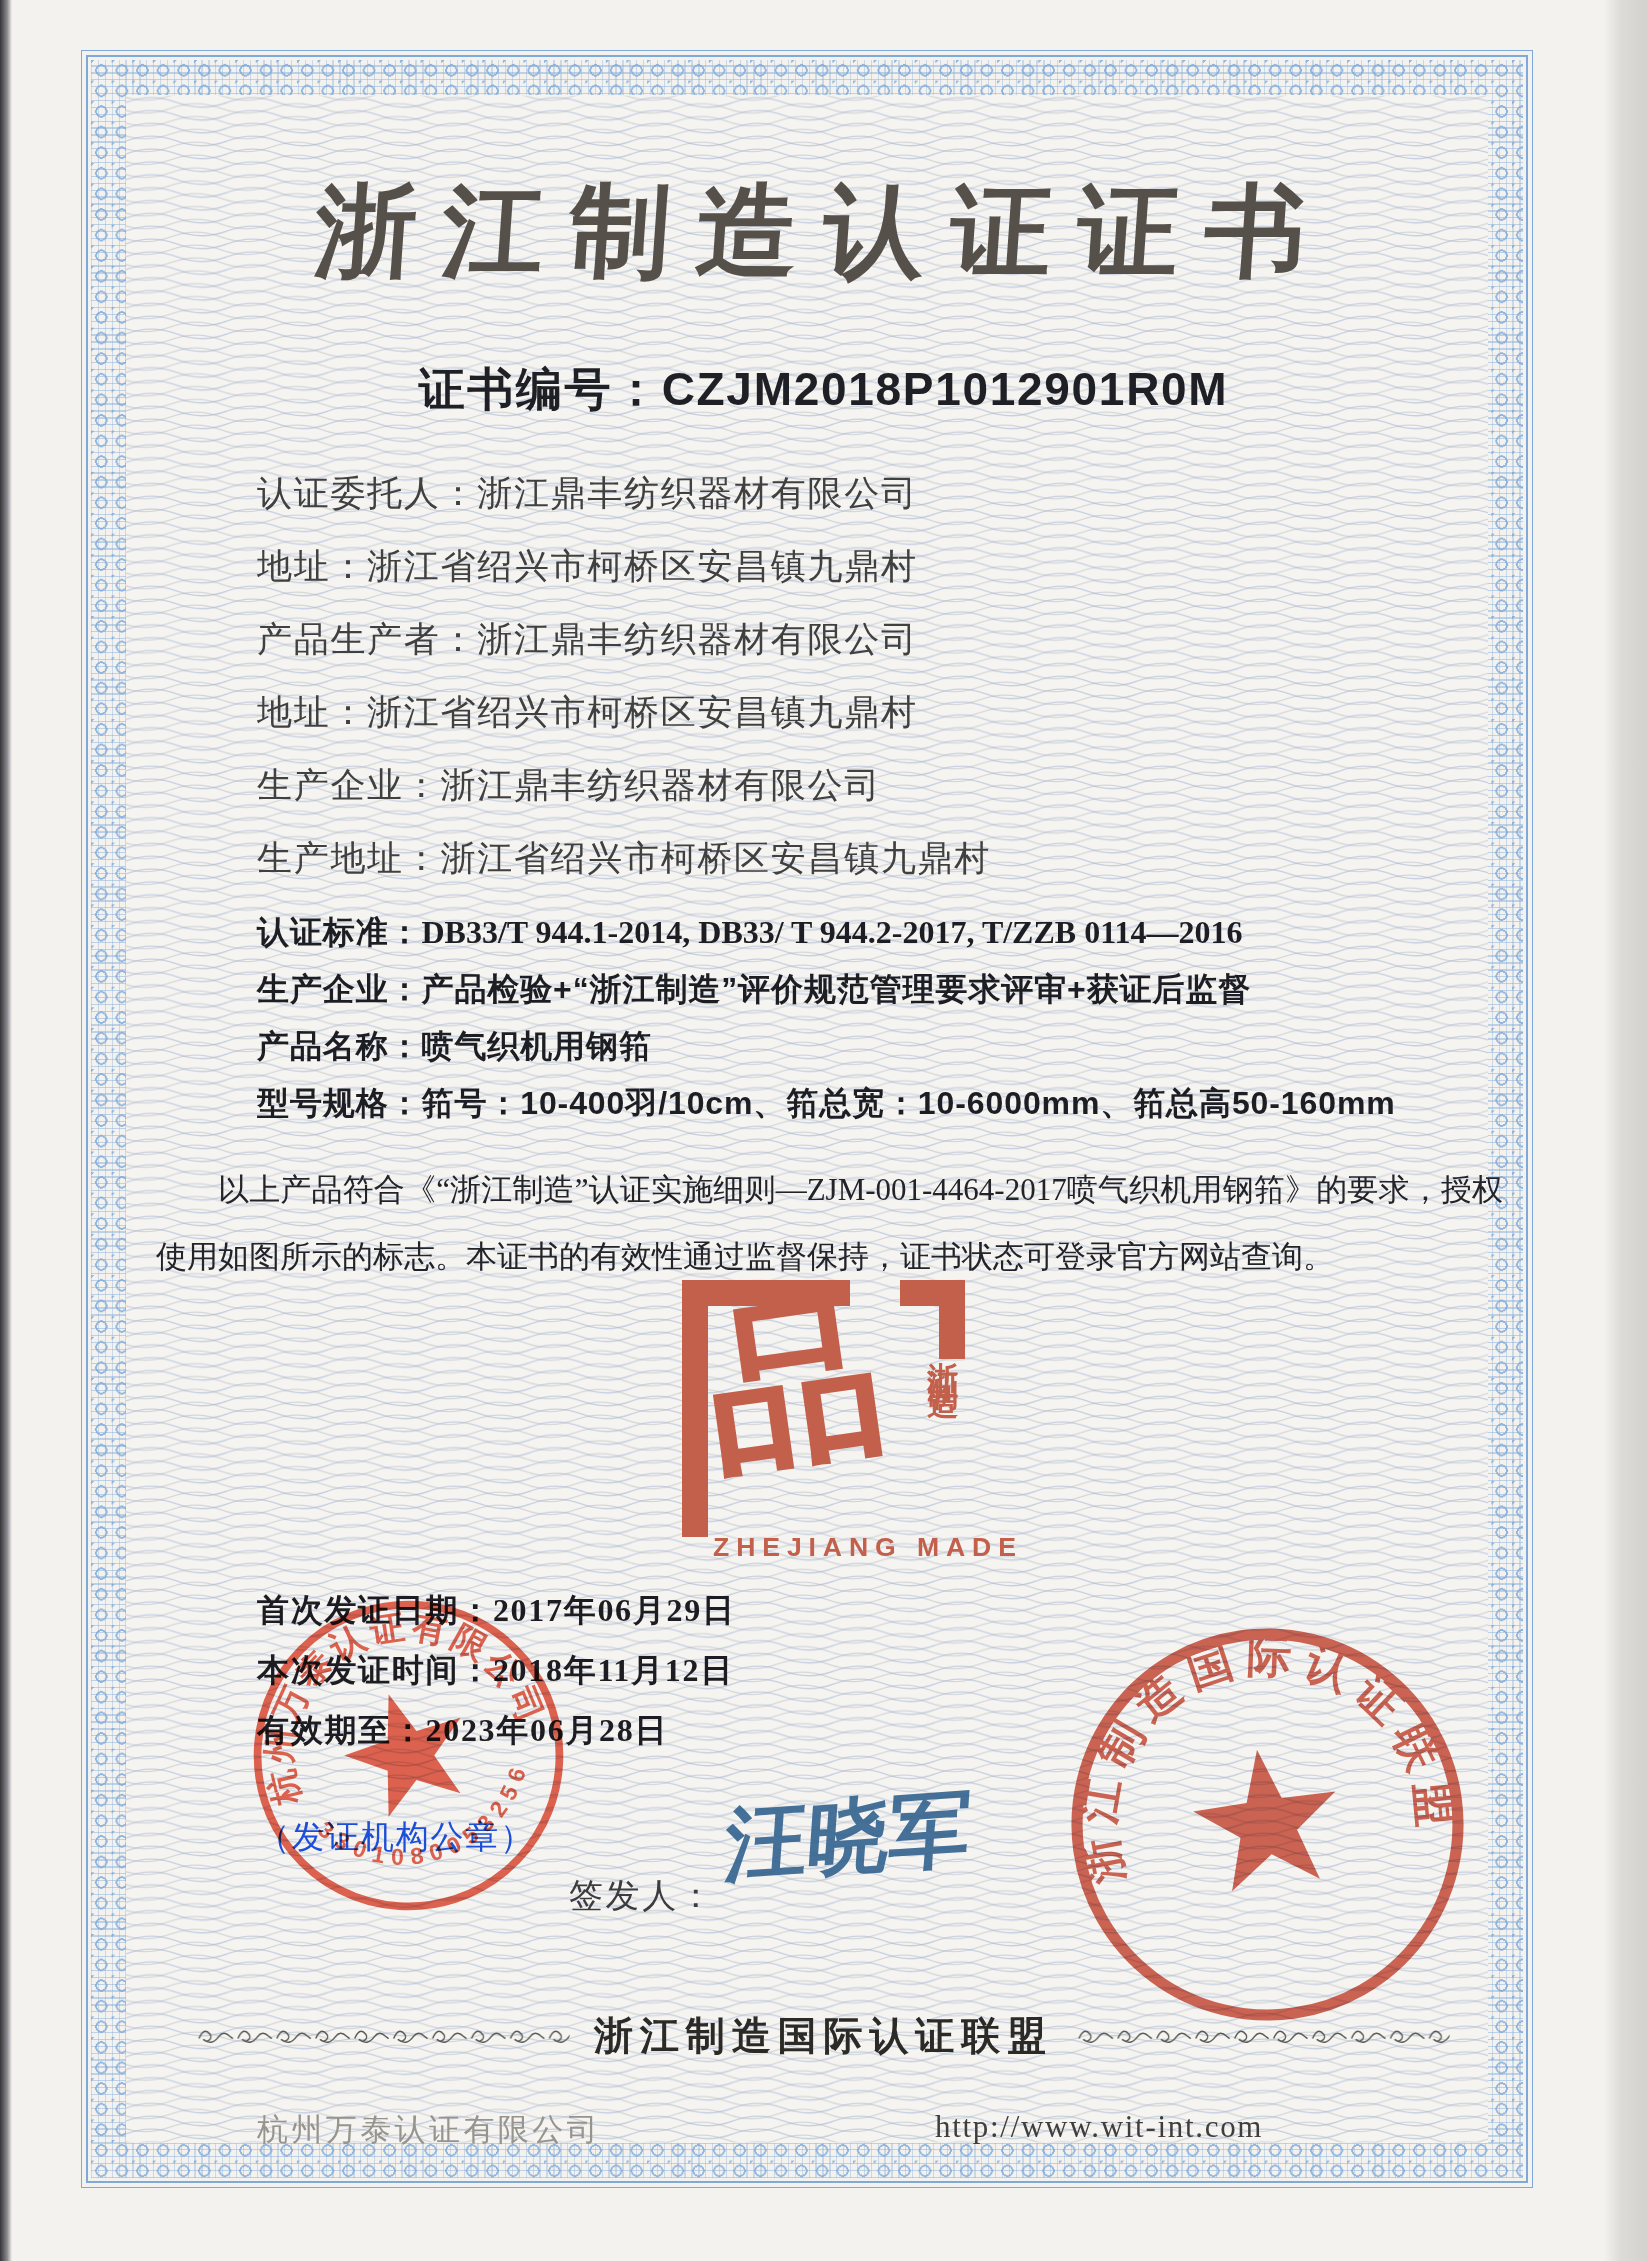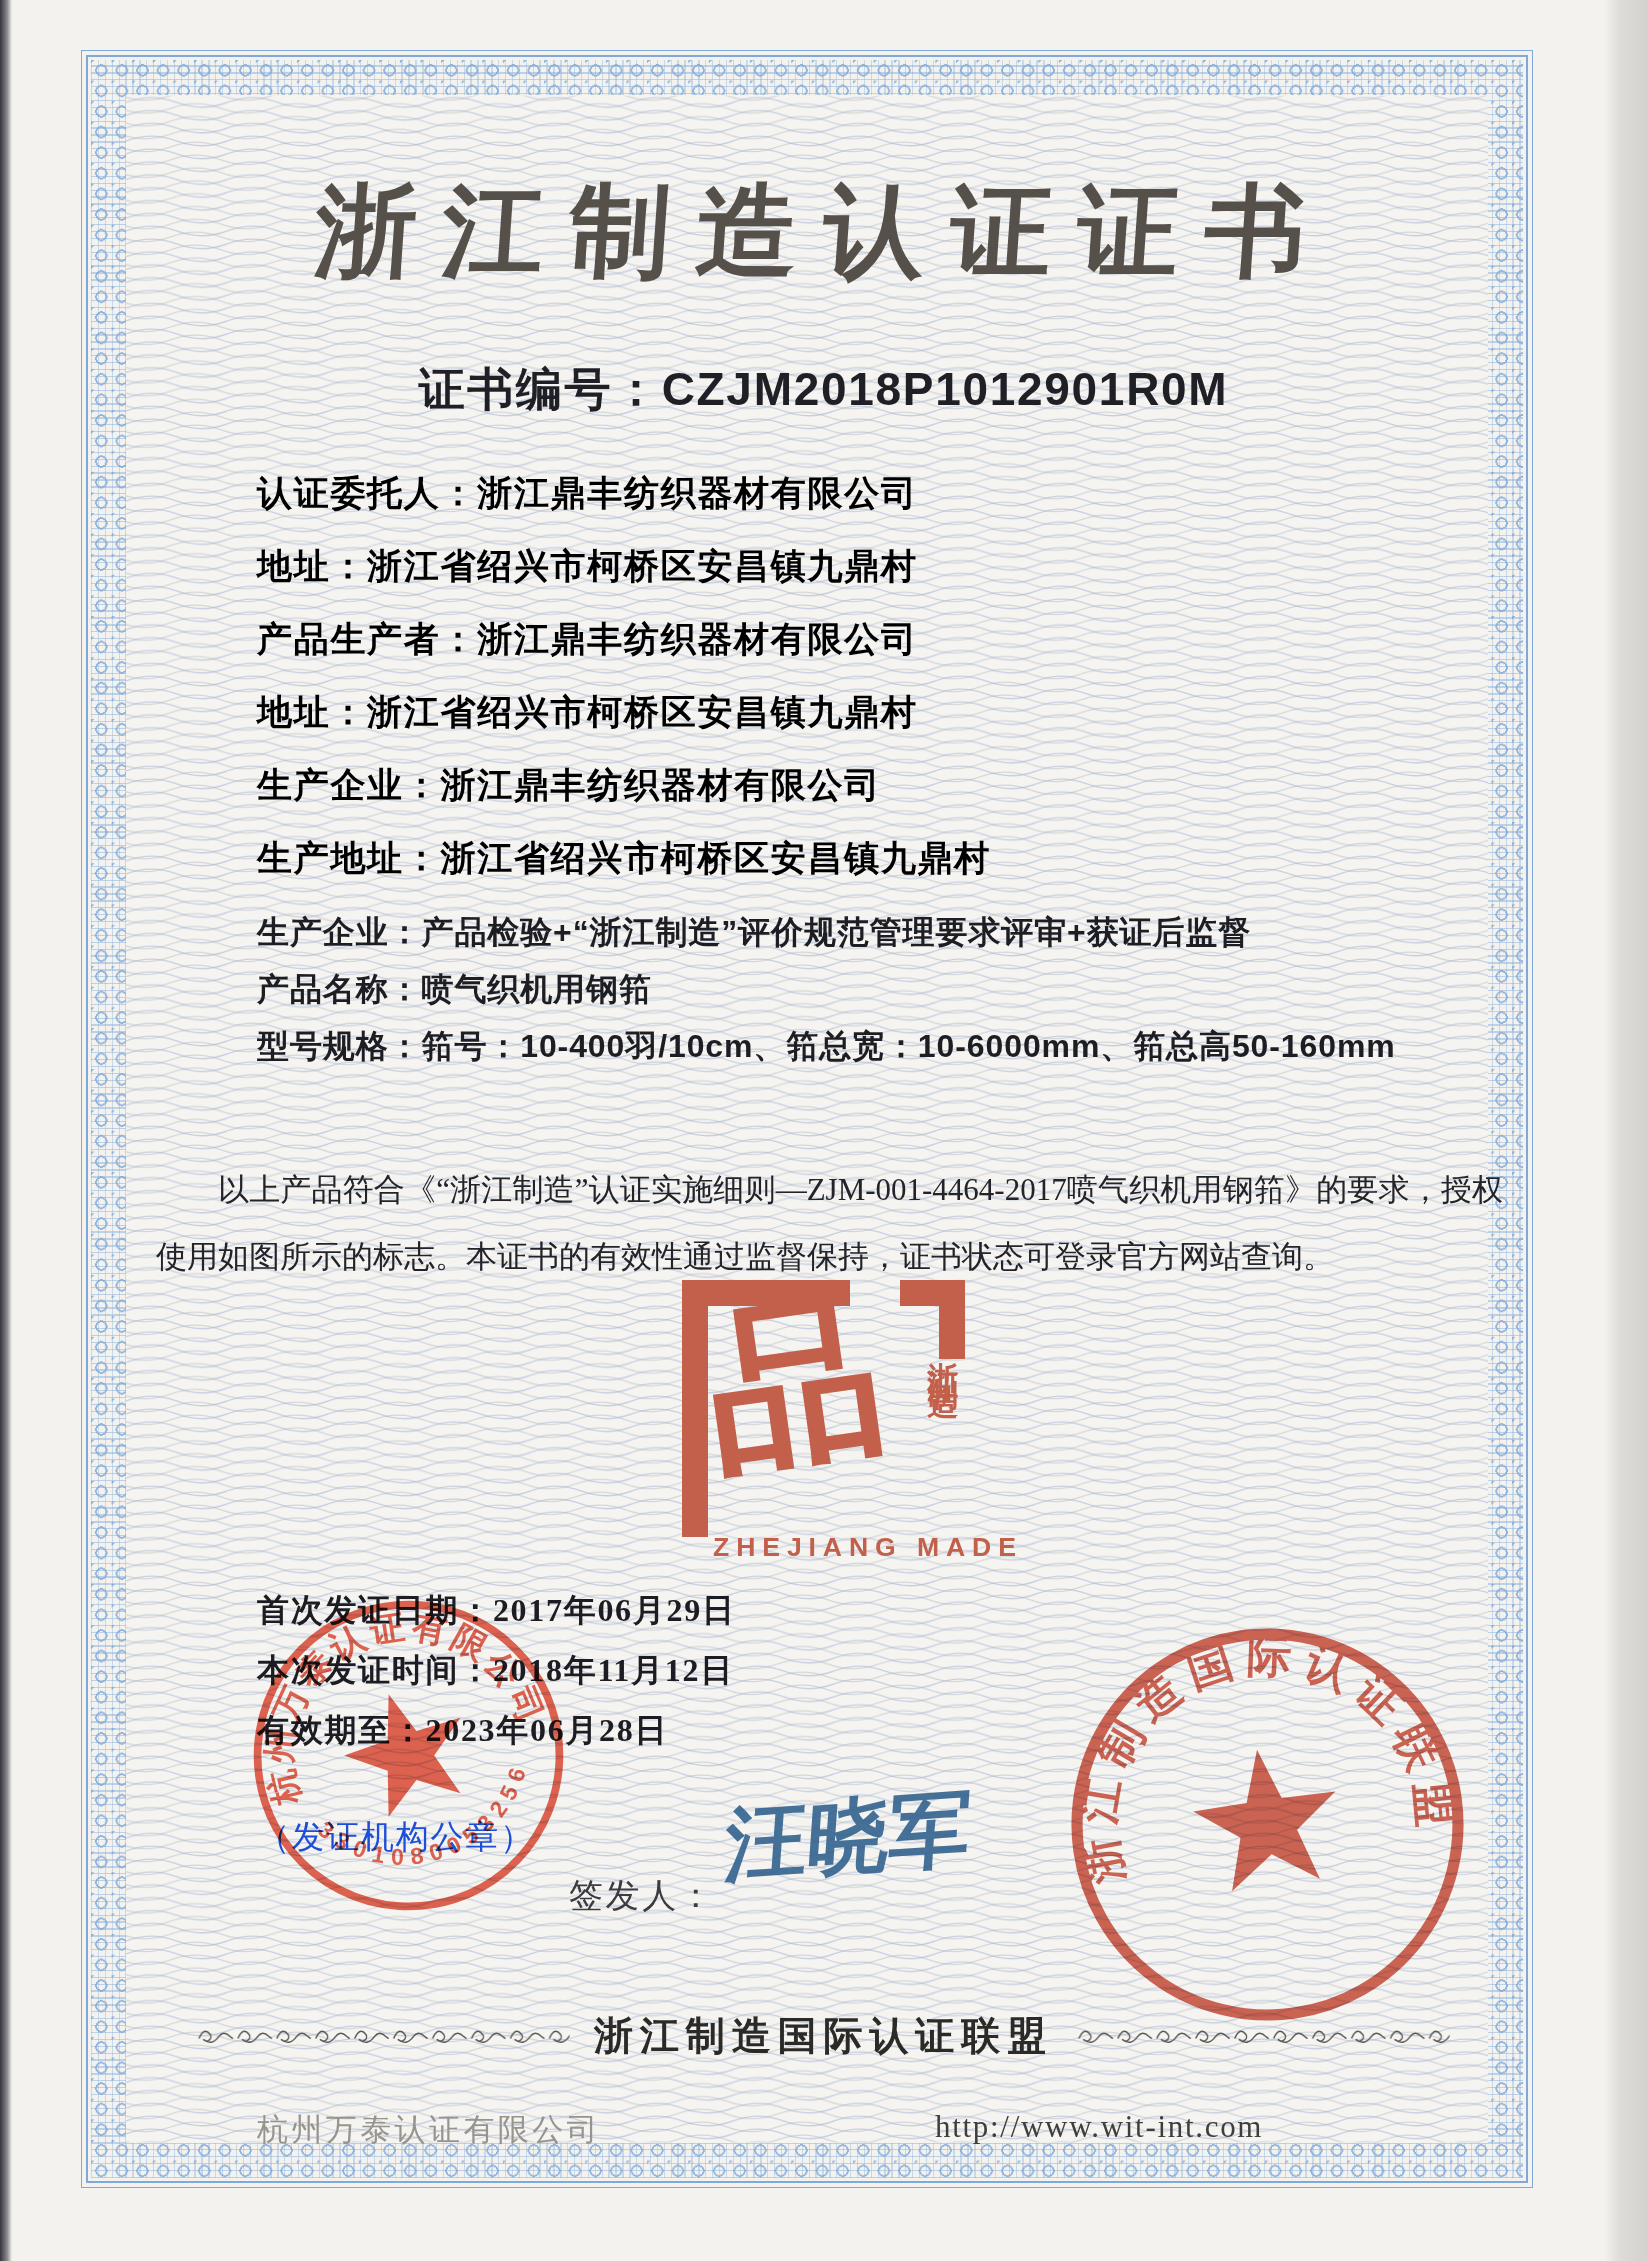--- a/index.html
+++ b/index.html
@@ -22,21 +22,21 @@
      background-size:20.6px 20.6px,20.6px 20.6px,auto,auto;}
   .frame .inner{position:absolute;inset:45px;background:#f5f4f1;}
   
   .title{left:0;width:1647px;top:165px;text-align:center;font-size:101px;font-weight:700;
          letter-spacing:26px;color:#56504a;font-family:"DejaVu Serif",serif;
          transform:skewX(-4deg);white-space:nowrap;}
   .certno{left:0;width:1647px;top:359px;text-align:center;font-size:46px;color:#1f1f26;white-space:nowrap;}
   .certno .lbl{font-weight:700;letter-spacing:2.6px;}
   .certno .num{font-weight:600;letter-spacing:1.7px;font-family:"Liberation Sans",sans-serif;}
   .fields{left:257px;top:470px;}
-  .frow{height:73px;font-size:35px;font-weight:700;color:#000000;letter-spacing:1.7px;white-space:nowrap;}
+  .frow{height:73px;font-size:35px;font-weight:400;color:#404040;letter-spacing:1.7px;white-space:nowrap;}
   .details{left:257px;top:911px;}
   .drow{height:57px;font-size:32px;font-weight:700;color:#1d1d24;letter-spacing:0.9px;white-space:nowrap;}
   .drow .serifval{font-family:"Liberation Serif",serif;font-weight:600;letter-spacing:0;}
   .statement{left:156px;top:1156px;width:1347px;font-size:31px;line-height:67px;color:#23232a;
              font-family:"Liberation Serif",serif;text-indent:2em;text-align:justify;}
   
   .logo{left:682px;top:1280px;width:283px;height:285px;color:#c2604b;}
   .logo .bar{position:absolute;background:#c2604b;}
   .logo .mark{position:absolute;left:24px;top:15.4px;font-size:176px;font-weight:700;
               font-family:"DejaVu Serif",serif;transform:rotate(-8deg);line-height:1;}
@@ -104,20 +104,21 @@
   <div class="abs fields">
     <div class="frow"><span>认证委托人：</span><span>浙江鼎丰纺织器材有限公司</span></div>
     <div class="frow"><span>地址：</span><span>浙江省绍兴市柯桥区安昌镇九鼎村</span></div>
     <div class="frow"><span>产品生产者：</span><span>浙江鼎丰纺织器材有限公司</span></div>
     <div class="frow"><span>地址：</span><span>浙江省绍兴市柯桥区安昌镇九鼎村</span></div>
     <div class="frow"><span>生产企业：</span><span>浙江鼎丰纺织器材有限公司</span></div>
     <div class="frow"><span>生产地址：</span><span>浙江省绍兴市柯桥区安昌镇九鼎村</span></div>
   </div>
 
   <div class="abs details">
+    <div class="drow"><span>认证标准：</span><span class="serifval">DB33/T 944.1-2014, DB33/ T 944.2-2017, T/ZZB 0114—2016</span></div>
     <div class="drow"><span>生产企业：</span><span>产品检验+“浙江制造”评价规范管理要求评审+获证后监督</span></div>
     <div class="drow"><span>产品名称：</span><span>喷气织机用钢筘</span></div>
     <div class="drow"><span>型号规格：</span><span>筘号：10-400羽/10cm、筘总宽：10-6000mm、筘总高50-160mm</span></div>
   </div>
 
   <div class="abs statement">以上产品符合《“浙江制造”认证实施细则—ZJM-001-4464-2017喷气织机用钢筘》的要求，授权使用如图所示的标志。本证书的有效性通过监督保持，证书状态可登录官方网站查询。</div>
 
   <div class="abs logo">
     <div class="bar" style="left:0;top:0;width:26px;height:257px;"></div>
     <div class="bar" style="left:0;top:0;width:168px;height:26px;"></div>

